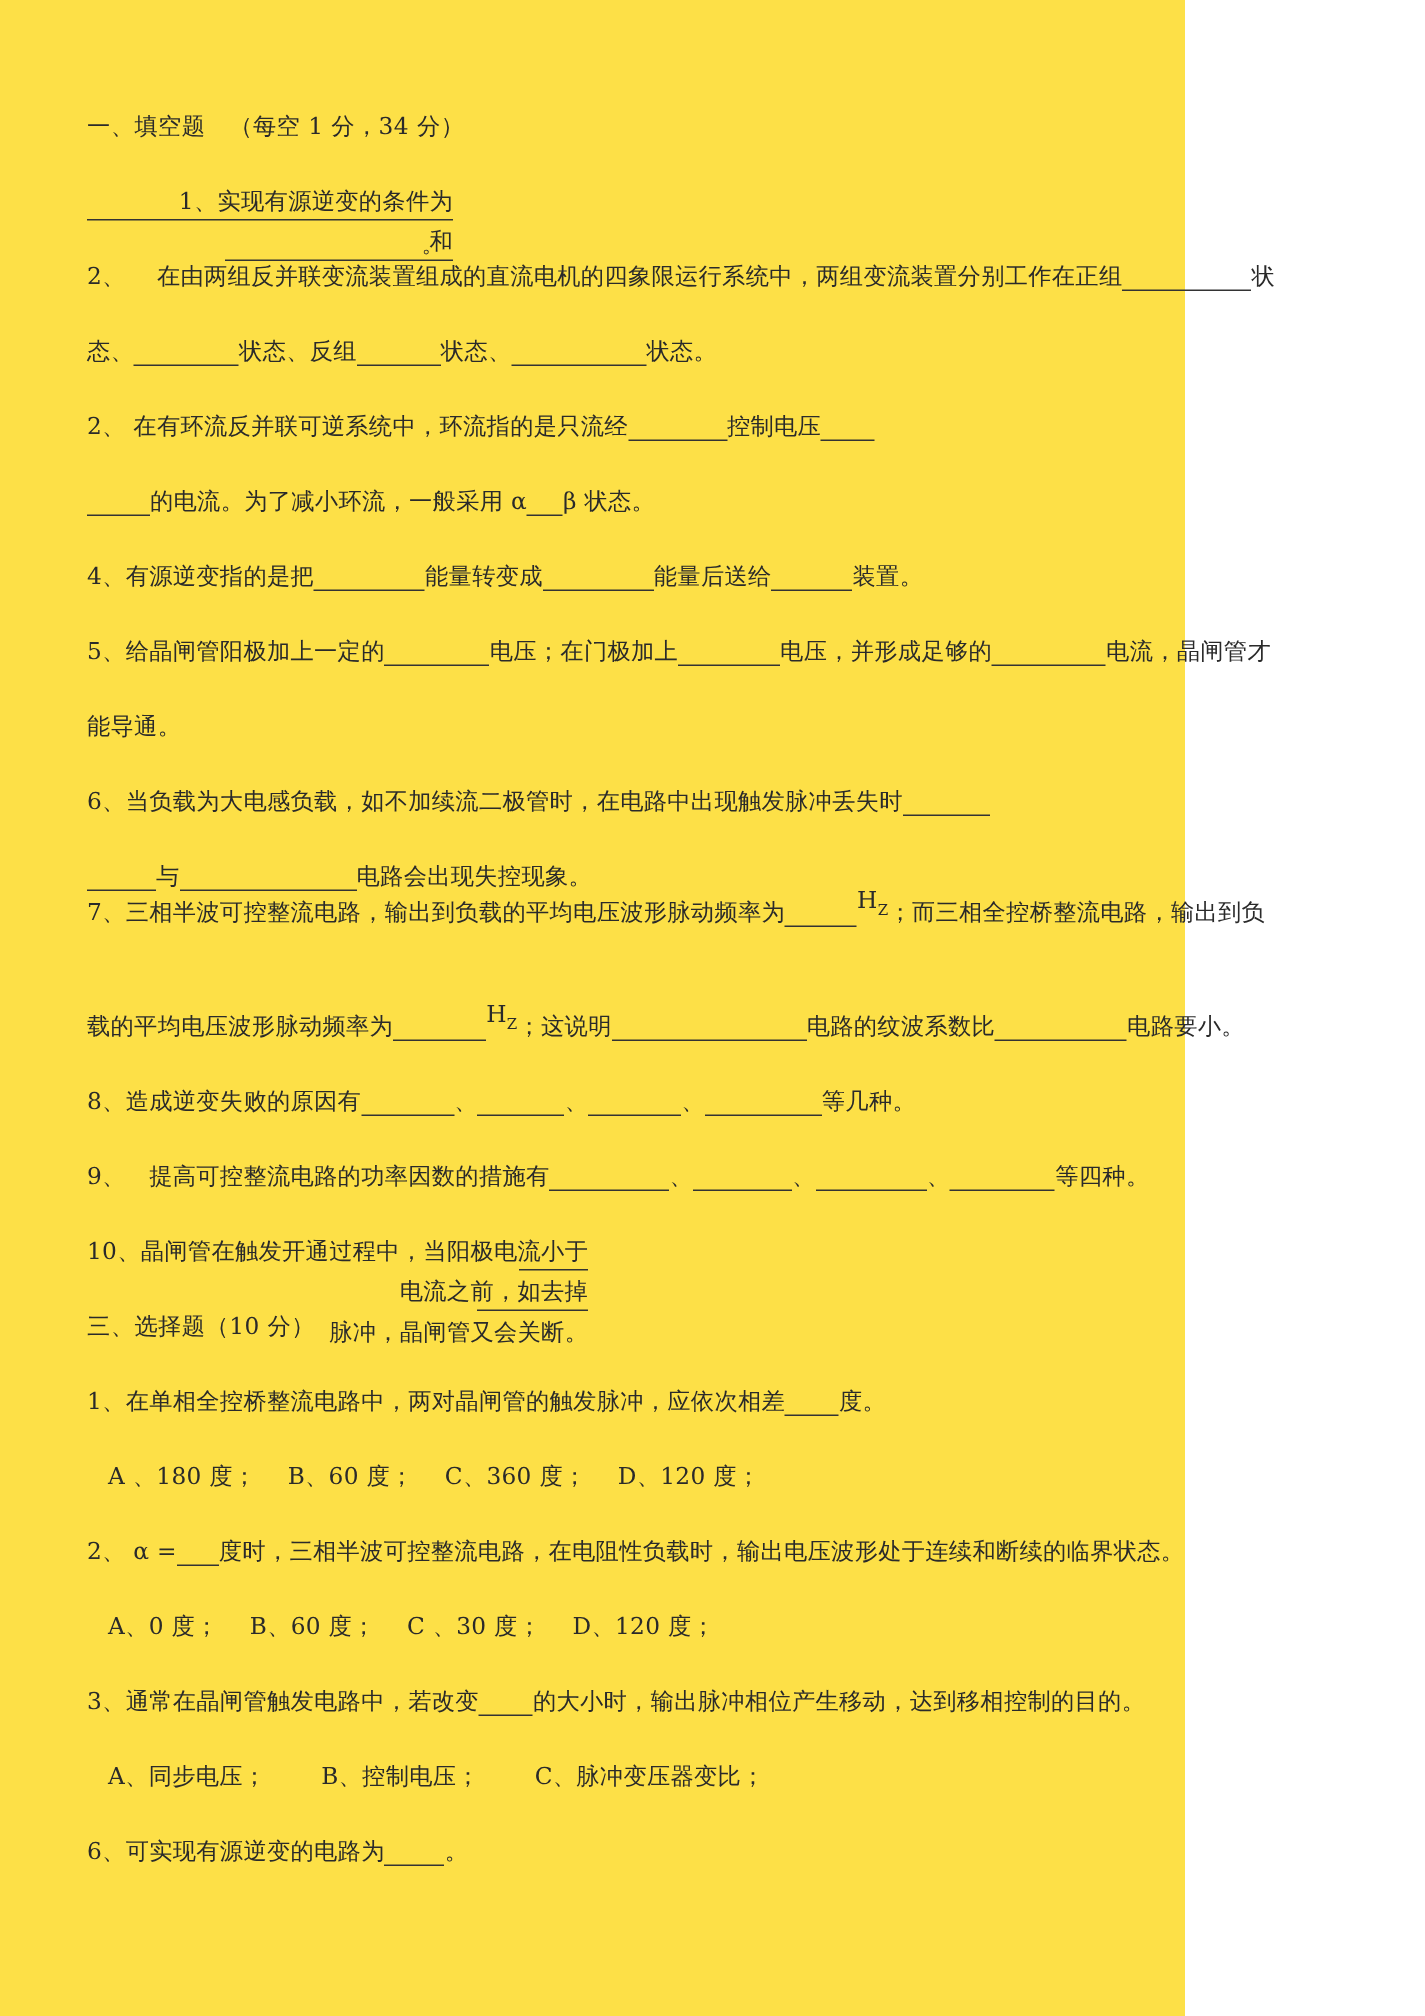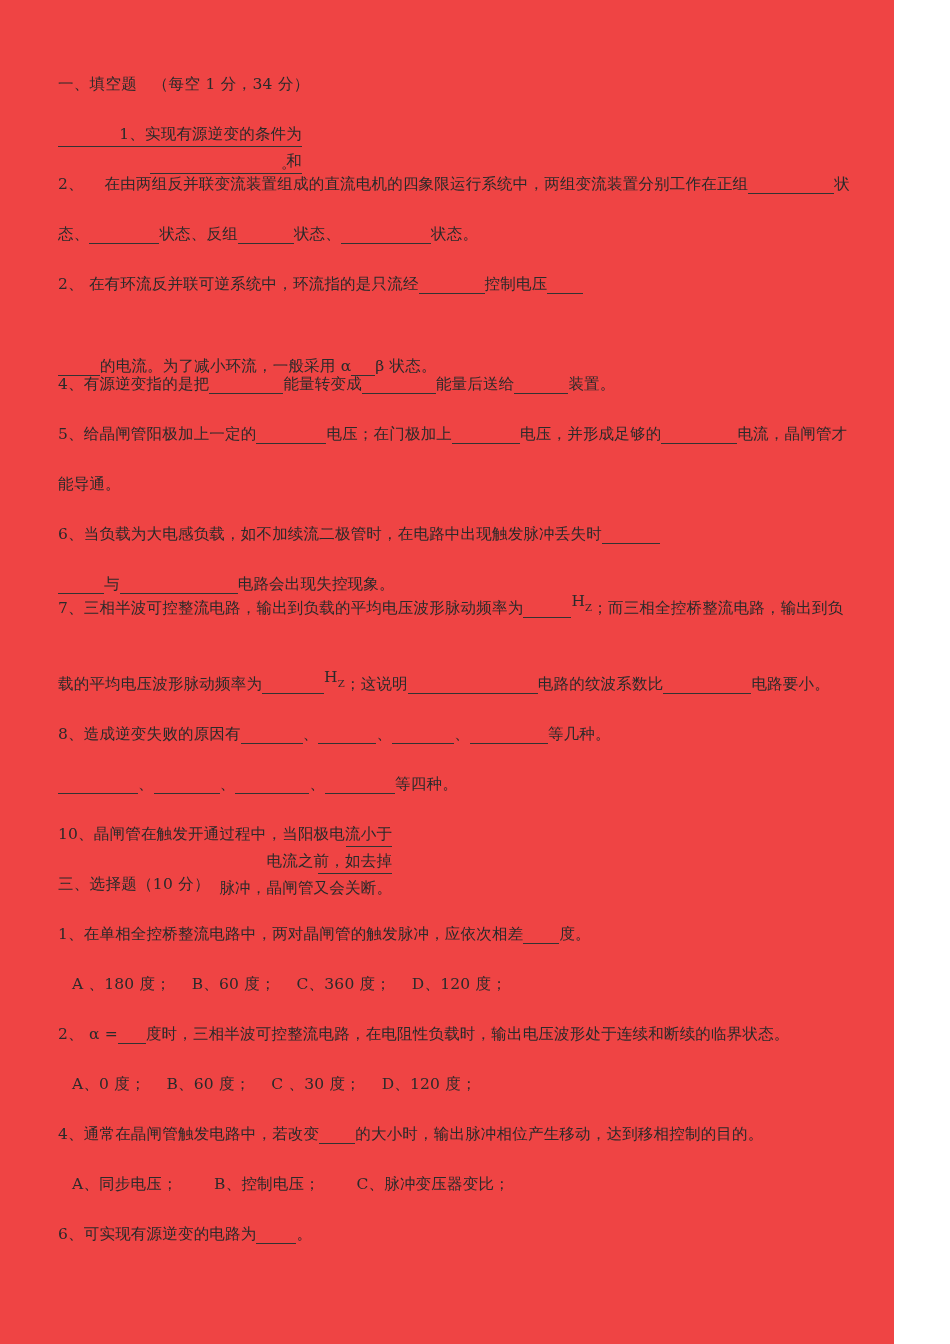--- a/index.html
+++ b/index.html
@@ -11,22 +11,22 @@
       width: 950px;
       height: 1344px;
       position: relative;
       overflow: hidden;
       font-family: "DejaVu Serif", "Liberation Serif", serif;
       color: #2a2a2a;
     }
     .page {
       position: absolute;
       left: 0; top: 0;
-      width: 894px; height: 1344px;
-      background: #ef4444;
+      width: 790px; height: 1344px;
+      background: #fde047;
     }
     .line {
       position: absolute;
       left: 58px;
       height: 24px;
       line-height: 24px;
       font-size: 15.5px;
       white-space: nowrap;
       display: flex;
       align-items: flex-end;
@@ -86,21 +86,21 @@
         <span class="seg-text">状态、</span>
         <span class="blank" style="width: 90px;"></span>
         <span class="seg-text">状态。</span>
       </div>
       <div class="line" style="top: 272px;">
         <span class="seg-text">2、 在有环流反并联可逆系统中，环流指的是只流经</span>
         <span class="blank" style="width: 66px;"></span>
         <span class="seg-text">控制电压</span>
         <span class="blank" style="width: 36px;"></span>
       </div>
-      <div class="line" style="top: 322px; margin-top: 32px;">
+      <div class="line" style="top: 322px;">
         <span class="blank" style="width: 42px;"></span>
         <span class="seg-text">的电流。为了减小环流，一般采用 α </span>
         <span class="blank" style="width: 24px;"></span>
         <span class="seg-text"> β 状态。</span>
       </div>
       <div class="line" style="top: 372px; align-items: flex-end;">
         <span class="seg-text">4、有源逆变指的是把</span>
         <span class="blank" style="width: 74px;"></span>
         <span class="seg-text">能量转变成</span>
         <span class="blank" style="width: 74px;"></span>
@@ -151,20 +151,21 @@
         <span class="blank" style="width: 62px;"></span>
         <span class="seg-text"> 、 </span>
         <span class="blank" style="width: 58px;"></span>
         <span class="seg-text">、 </span>
         <span class="blank" style="width: 62px;"></span>
         <span class="seg-text">、</span>
         <span class="blank" style="width: 78px;"></span>
         <span class="seg-text">等几种。</span>
       </div>
       <div class="line" style="top: 772px;">
+        <span class="seg-text">9、　提高可控整流电路的功率因数的措施有</span>
         <span class="blank" style="width: 80px;"></span>
         <span class="seg-text">、</span>
         <span class="blank" style="width: 66px;"></span>
         <span class="seg-text">、</span>
         <span class="blank" style="width: 74px;"></span>
         <span class="seg-text">、</span>
         <span class="blank" style="width: 70px;"></span>
         <span class="seg-text">等四种。</span>
       </div>
       <div class="line" style="top: 822px; flex-direction: column;">
@@ -187,21 +188,21 @@
       </div>
       <div class="line" style="top: 1022px;">
         <span class="seg-text">2、 α =</span>
         <span class="blank" style="width: 28px;"></span>
         <span class="seg-text">度时，三相半波可控整流电路，在电阻性负载时，输出电压波形处于连续和断续的临界状态。</span>
       </div>
       <div class="line" style="top: 1072px; left: 72px;">
         <span class="seg-text">A、0 度；  B、60 度；  C 、30 度；  D、120 度；</span>
       </div>
       <div class="line" style="top: 1122px;">
-        <span class="seg-text">4、通常在晶闸管触发电路中，若改变</span>
+        <span class="seg-text">3、通常在晶闸管触发电路中，若改变</span>
         <span class="blank" style="width: 36px;"></span>
         <span class="seg-text">的大小时，输出脉冲相位产生移动，达到移相控制的目的。</span>
       </div>
       <div class="line" style="top: 1172px; left: 72px;">
         <span class="seg-text">A、同步电压；   B、控制电压；   C、脉冲变压器变比；</span>
       </div>
       <div class="line" style="top: 1222px;">
         <span class="seg-text">6、可实现有源逆变的电路为</span>
         <span class="blank" style="width: 40px;"></span>
         <span class="seg-text">。</span>

